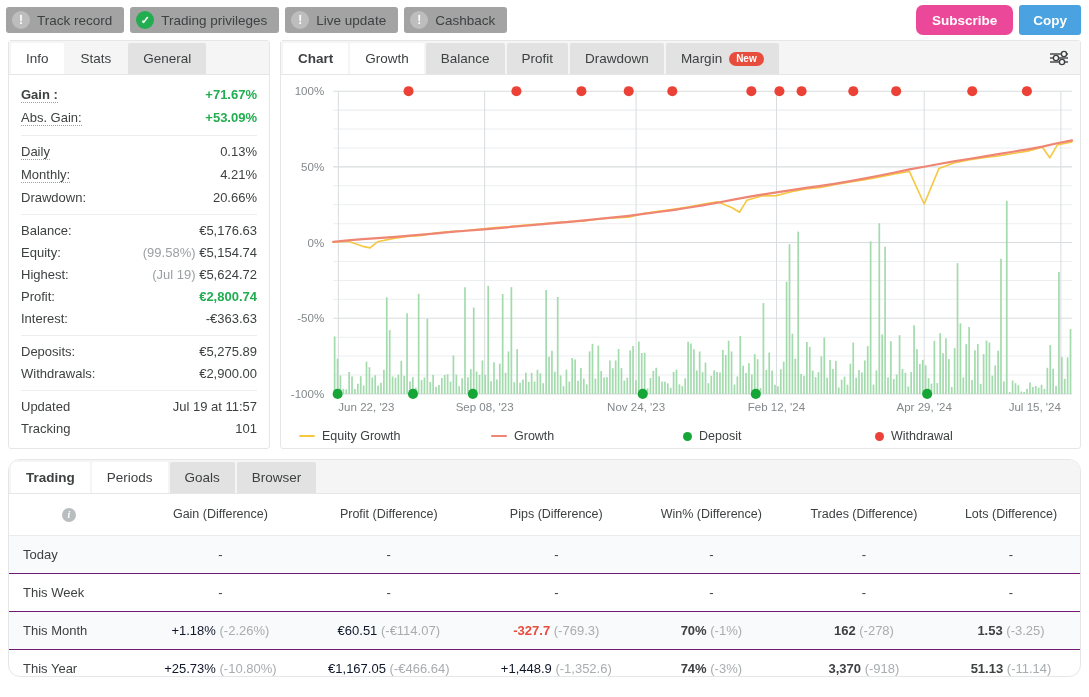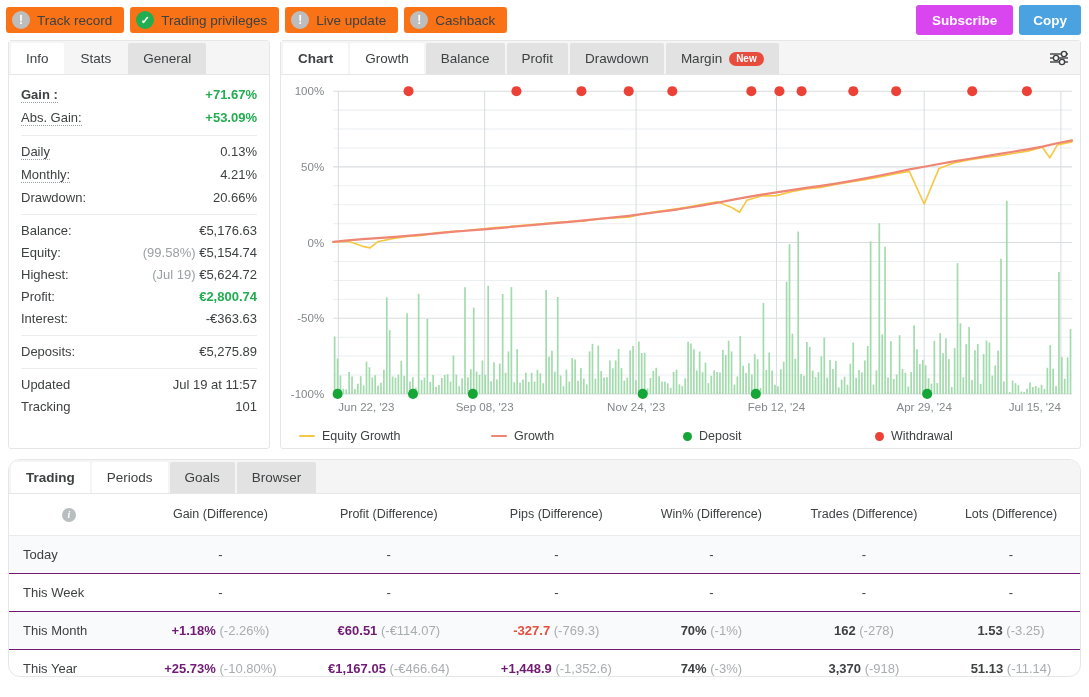--- a/index.html
+++ b/index.html
@@ -18,21 +18,21 @@
     height: 40px;
     display: flex;
     align-items: center;
     padding: 0 8px 0 6px;
     gap: 6px;
   }
   .chip {
     display: flex;
     align-items: center;
     gap: 7px;
-    background: #f97316;
+    background: #a3a3a3;
     border-radius: 3px;
     height: 26px;
     padding: 0 12px 0 6px;
     font-size: 13.5px;
     color: #3e4142;
     white-space: nowrap;
   }
   .chip-icon {
     width: 18px; height: 18px;
     border-radius: 50%;
@@ -51,21 +51,21 @@
     height: 30px;
     border: none;
     border-radius: 3px;
     color: #fff;
     font-size: 13.5px;
     font-family: "Liberation Sans", sans-serif;
     padding: 0 16px;
     cursor: pointer;
     font-weight: 600;
   }
-  .btn-subscribe { background: #d946ef; }
+  .btn-subscribe { background: #ec4899; border-radius: 7px; }
   .btn-copy { background: #4aa3e0; padding: 0 14px; }
 
   
   #main {
     display: flex;
     gap: 10px;
     padding: 0 8px;
     height: 409px;
   }
   .card {
@@ -192,21 +192,21 @@
   }
   table.periods th.first { width: 130px; text-align: left; padding-left: 14px; }
   table.periods td {
     padding: 11px 10px;
     text-align: center;
     border-bottom: 1px solid #701a75;
     white-space: nowrap;
   }
   table.periods td.first { text-align: left; padding-left: 14px; font-size: 13px; }
   tr.alt { background: #f9fafb; }
-  .pos { color: #701a75; font-weight: bold; text-align: center; }
+  .pos { color: #0f172a; font-weight: normal; text-align: center; }
   .neg { color: #e74c3c; font-weight: bold; }
   .neu { color: #3e4142; font-weight: bold; }
   .diff { color: #a8adaf; font-weight: normal; }
   .info-i {
     display: inline-flex;
     width: 14px; height: 14px;
     border-radius: 50%;
     background: #b8bdbf;
     color: #fff;
     font-size: 10px;
@@ -303,20 +303,24 @@
       <div class="irow">
         <span class="ilabel">Interest:</span>
         <span class="ival">-€363.63</span>
       </div>
 
       <div class="sep"></div>
 
       <div class="irow">
         <span class="ilabel">Deposits:</span>
         <span class="ival">€5,275.89</span>
+      </div>
+      <div class="irow">
+        <span class="ilabel">Withdrawals:</span>
+        <span class="ival">€2,900.00</span>
       </div>
 
       <div class="sep"></div>
 
       <div class="irow">
         <span class="ilabel">Updated</span>
         <span class="ival">Jul 19 at 11:57</span>
       </div>
       <div class="irow">
         <span class="ilabel">Tracking</span>

